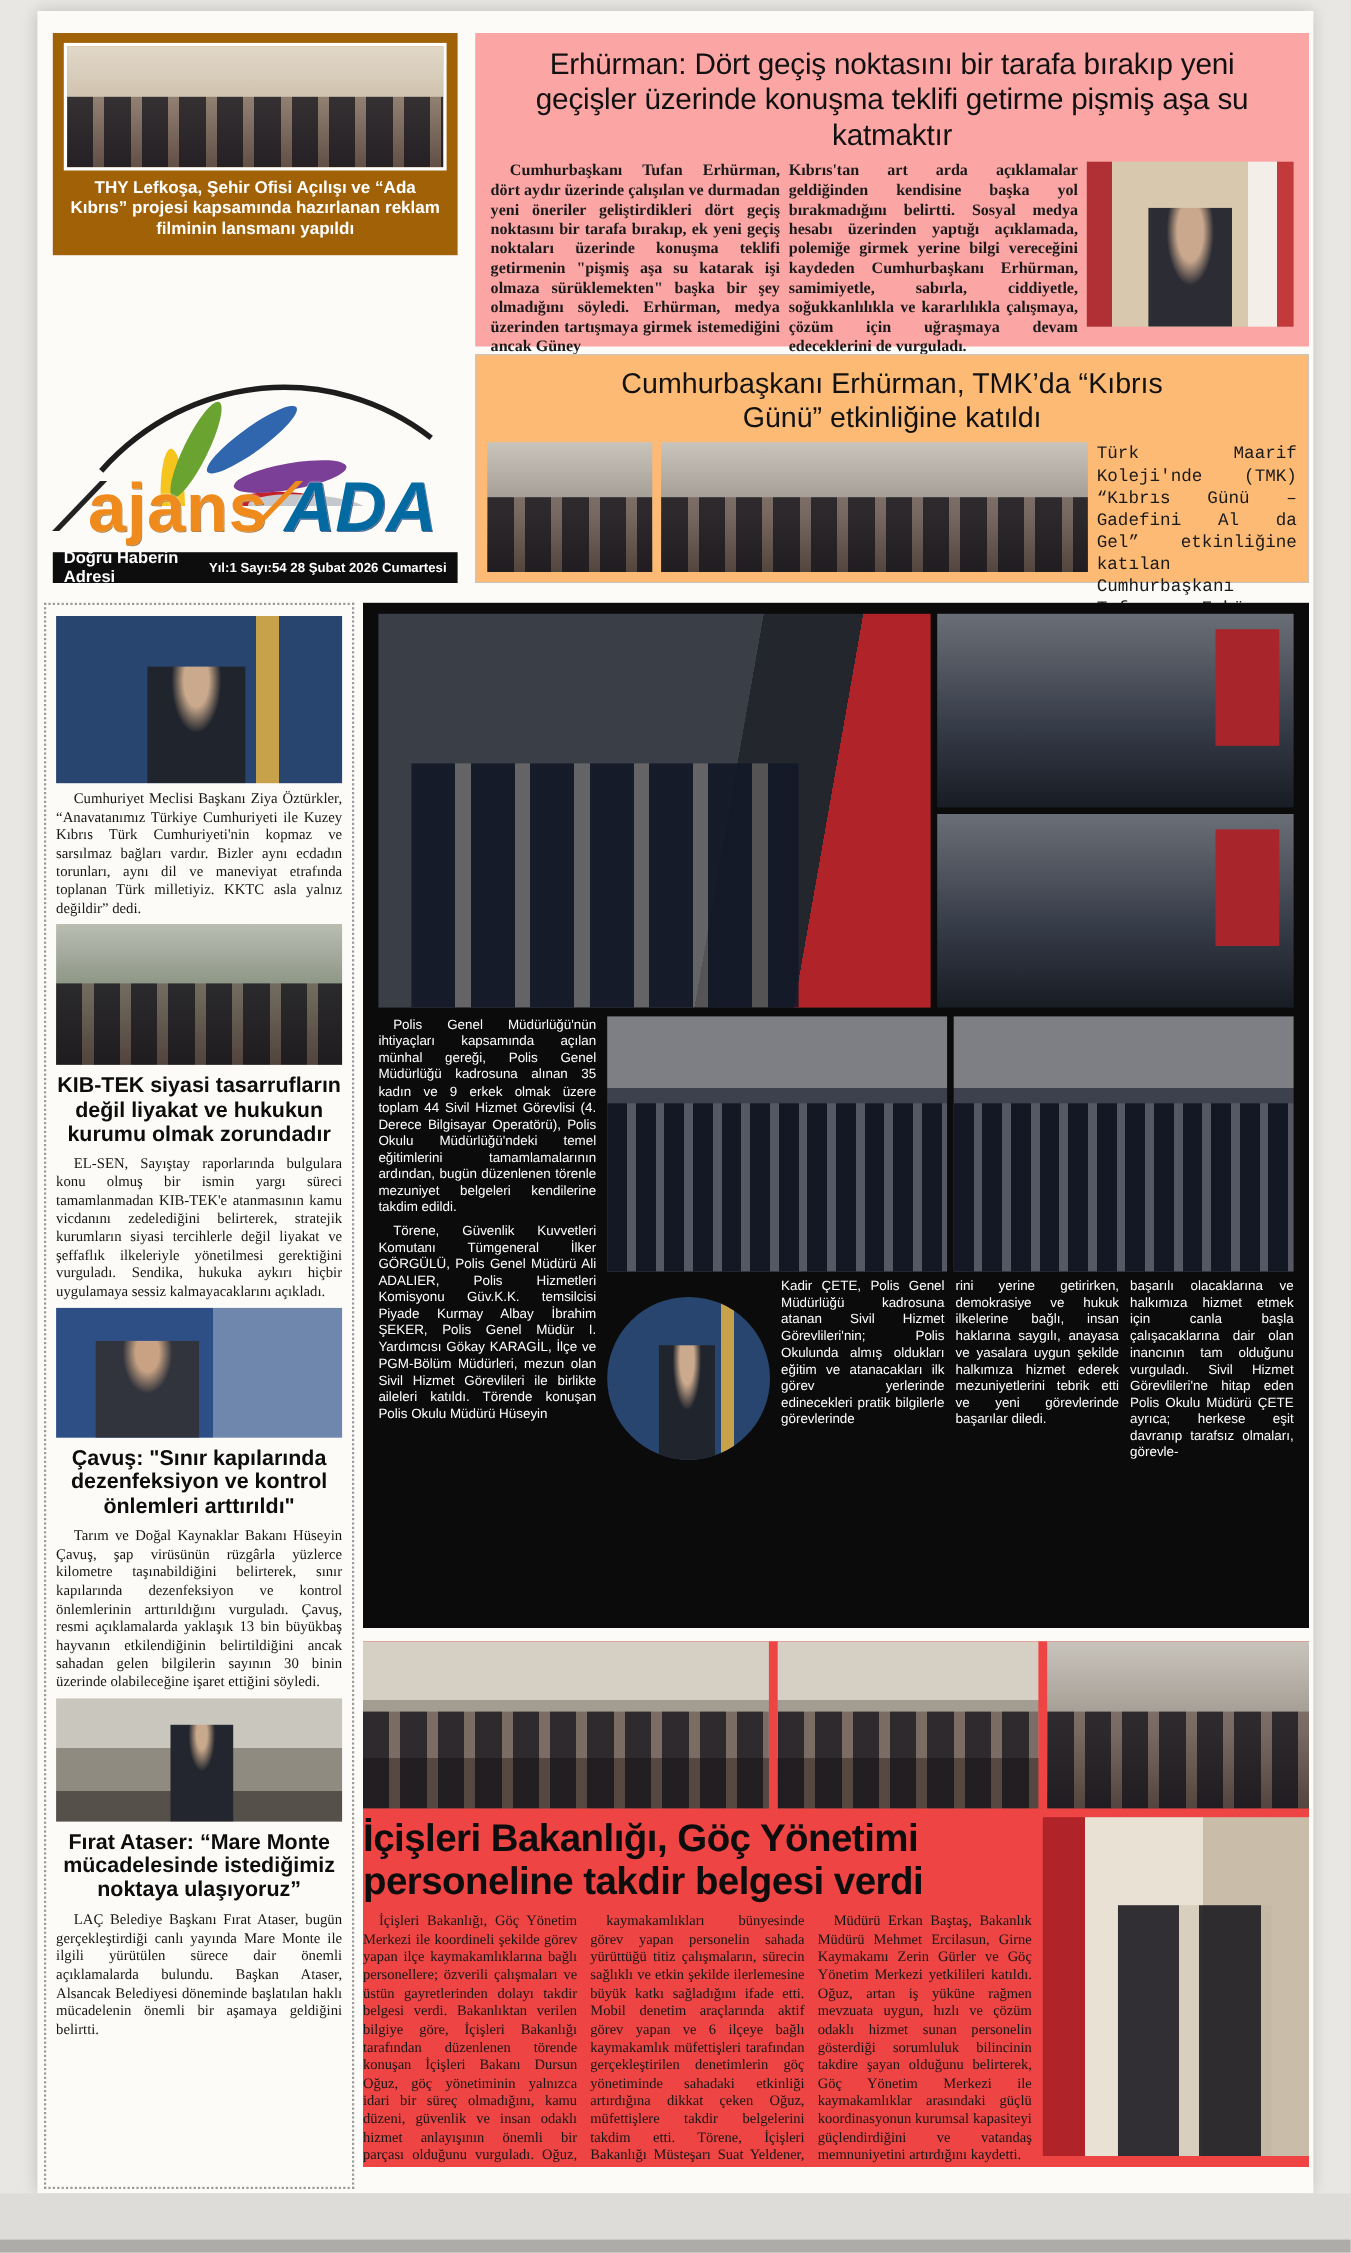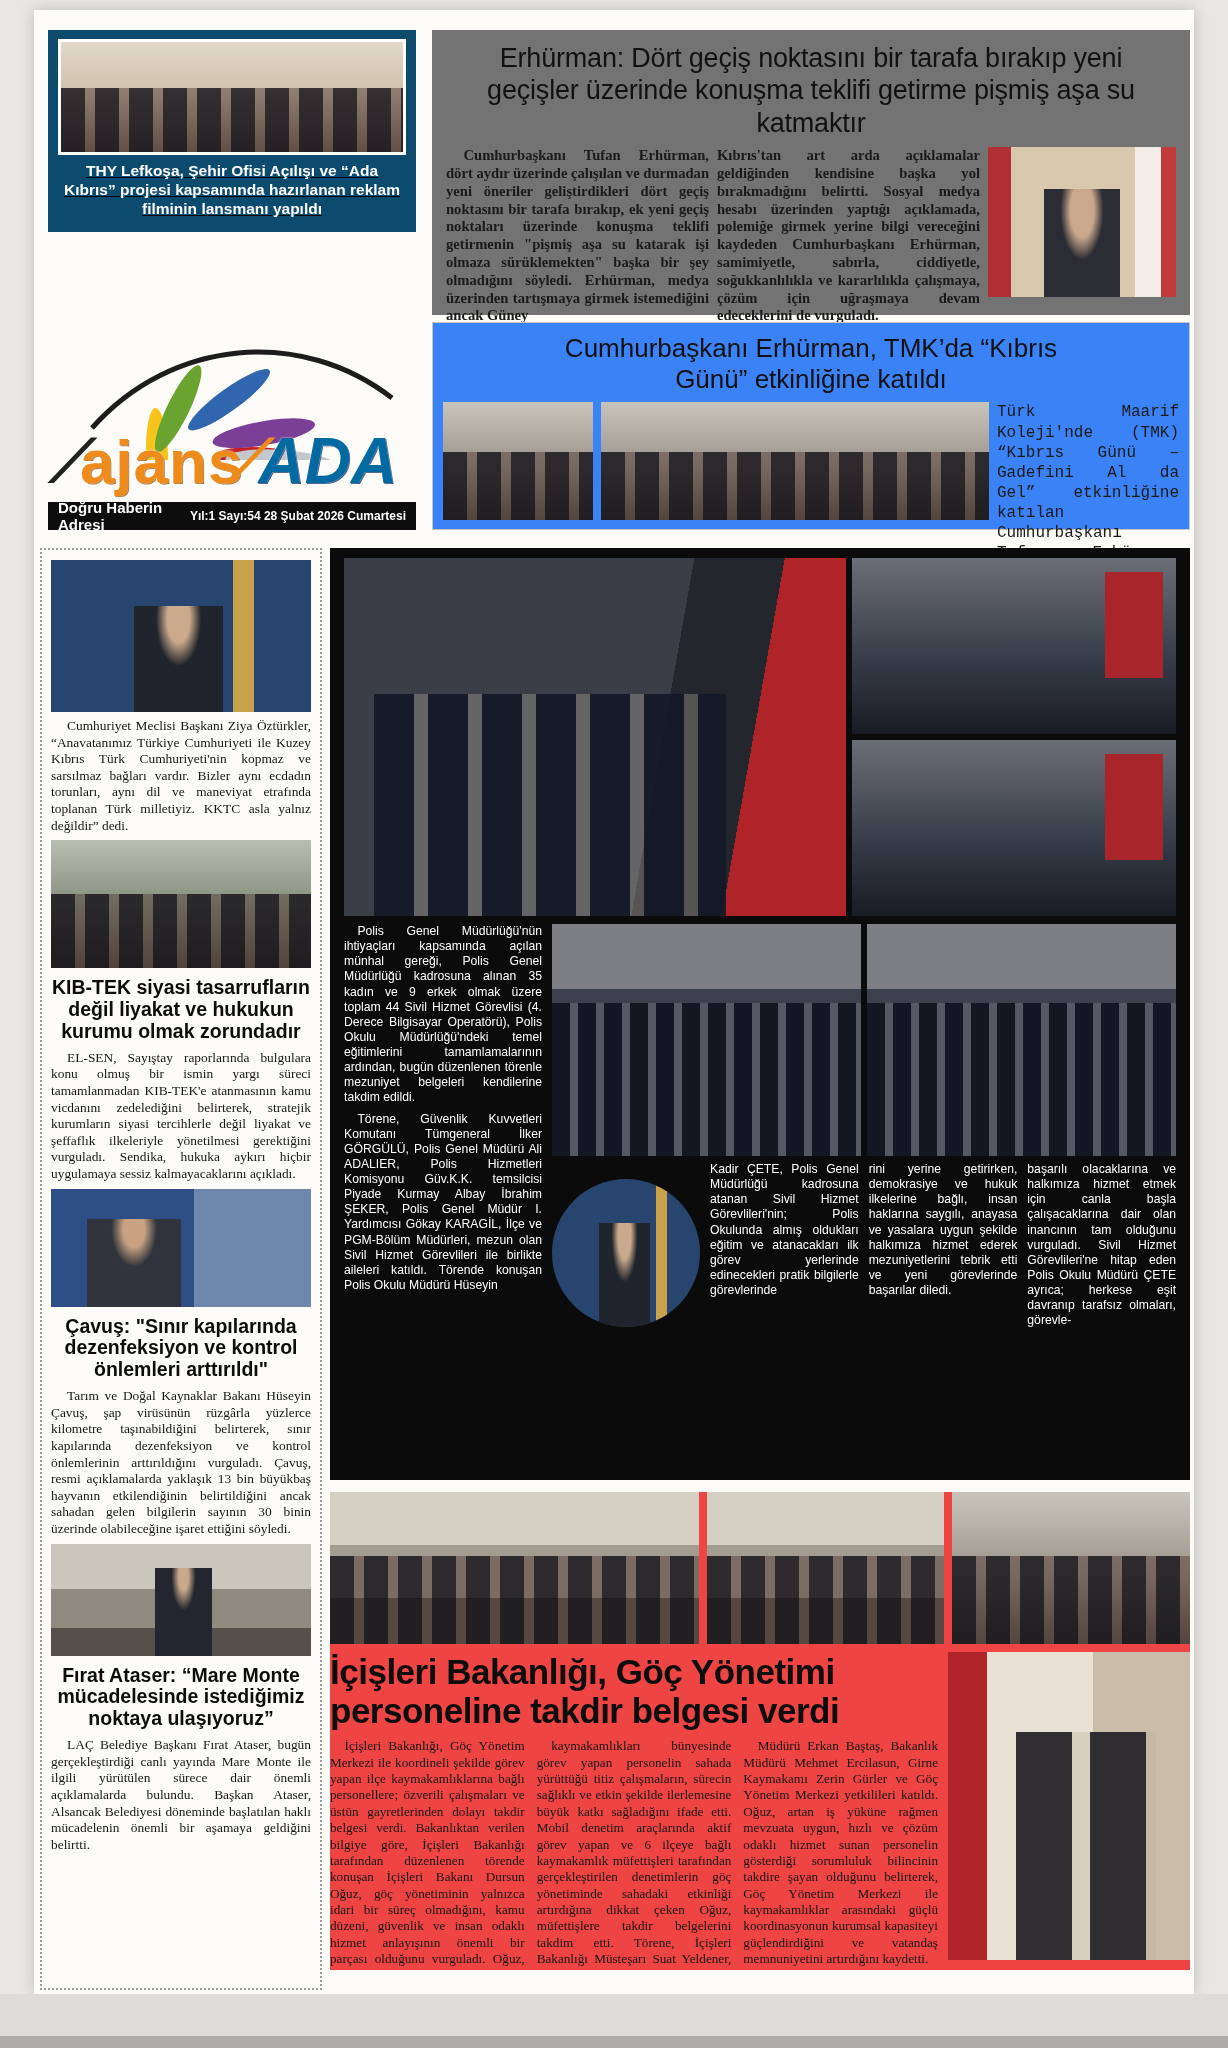--- a/index.html
+++ b/index.html
@@ -33,36 +33,36 @@
      background:radial-gradient(ellipse at 50% 12%,#c8a283 0 16%,#31343c 34%);}
   .ph-street{background:linear-gradient(180deg,#c9c6bd 0 40%,#8f8b80 40% 75%,#55504a 75%);}
   .ph-street::after{content:"";position:absolute;left:40%;bottom:0;width:22%;height:78%;
      background:radial-gradient(ellipse at 50% 10%,#c9a98b 0 12%,#23262e 30%);}
   .ph-office{background:linear-gradient(180deg,#d5cfc4 0 35%,#a39c90 35% 70%,#514b44 70%);}
   .ph-flagwomen{background:linear-gradient(90deg,#b02328 0 16%,#e9e2d4 16% 60%,#c9bda9 60%);}
   .ph-flagwomen::after{content:"";position:absolute;left:28%;bottom:0;width:58%;height:74%;
      background:repeating-linear-gradient(90deg,rgba(30,28,34,.9) 0 56px,rgba(190,178,160,.4) 56px 74px);}
   .circle{border-radius:50%;}
   
-  .thy-box{position:absolute;left:48px;top:30px;width:368px;height:202px;background:#0c4a6e;
-           padding:9px 10px;box-sizing:border-box;text-decoration:underline;}
+  .thy-box{position:absolute;left:48px;top:30px;width:368px;height:202px;background:#a16207;
+           padding:9px 10px;box-sizing:border-box;}
   .thy-box .ph{height:116px;border:3px solid #fff;box-sizing:border-box;}
   .thy-caption{margin:7px 2px 0;color:#fff;font-size:15.5px;line-height:1.22;text-align:center;font-weight:600;}
   
-  .erh-box{position:absolute;left:432px;top:30px;width:758px;height:285px;background:#737373;
+  .erh-box{position:absolute;left:432px;top:30px;width:758px;height:285px;background:#fca5a5;
            padding:10px 14px;box-sizing:border-box;}
   .erh-head{margin:2px auto 8px;max-width:660px;font-size:27px;line-height:1.2;text-align:center;
             font-weight:500;color:#111;letter-spacing:-0.2px;}
   .erh-body{display:flex;gap:8px;font-weight:bold;}
   .erh-body p{flex:1;margin:0;font-family:"Liberation Serif",serif;font-size:14.6px;line-height:1.22;
               text-align:justify;color:#1a1a1a;}
   .erh-body p.ind{text-indent:1.2em;}
   .erh-photo{width:188px;height:150px;flex:0 0 auto;}
   
-  .tmk-box{position:absolute;left:432px;top:322px;width:758px;height:208px;background:#3b82f6;
+  .tmk-box{position:absolute;left:432px;top:322px;width:758px;height:208px;background:#fdba74;
            border:1px solid #c9c5bc;padding:8px 10px;box-sizing:border-box;}
   .tmk-head{margin:2px auto 7px;max-width:570px;font-size:26px;line-height:1.2;text-align:center;
             font-weight:500;color:#111;}
   .tmk-row{display:flex;gap:8px;}
   .tmk-row .ph{height:118px;}
   .tmk-pa{width:150px;flex:0 0 auto;}
   .tmk-pb{flex:1;}
   .tmk-text{flex:0 0 182px;margin:0;font-family:Liberation Mono, monospace;font-size:16px;
             line-height:1.26;text-align:justify;color:#1a1a1a;}
   

